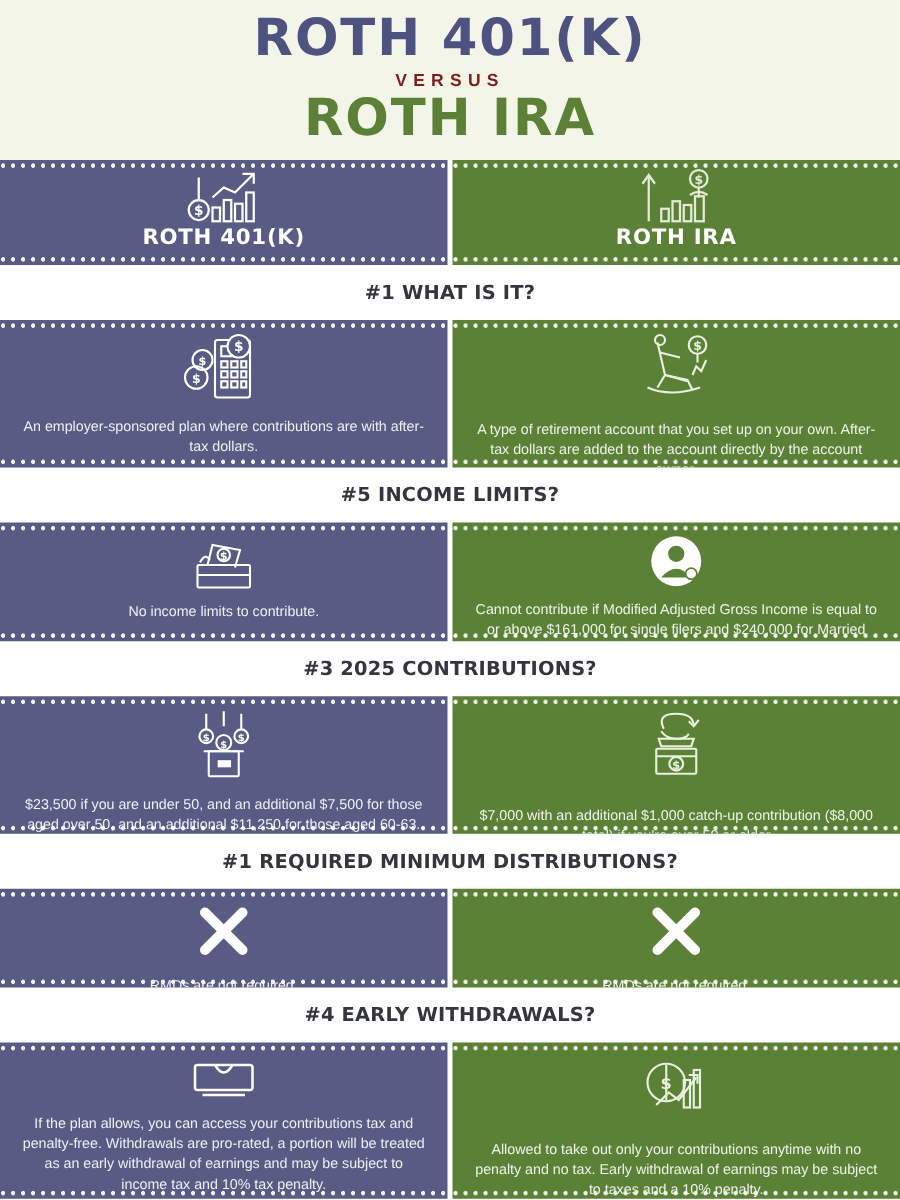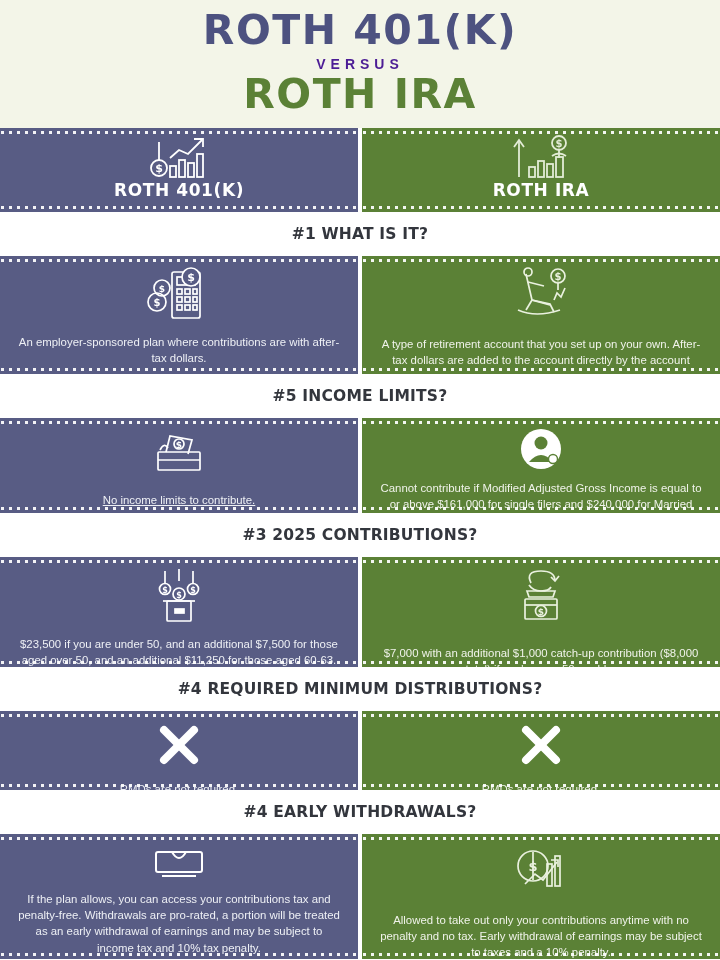--- a/index.html
+++ b/index.html
@@ -29,21 +29,21 @@
     font-size: 41px;
     font-weight: bold;
     color: #4d5280;
     letter-spacing: 1.5px;
     line-height: 1.05;
     font-family: "DejaVu Sans", sans-serif;
   }
   .title-versus {
     font-size: 14px;
     font-weight: bold;
-    color: #4c1d95;
+    color: #7f1d1d;
     letter-spacing: 5px;
     margin: 4px 0 1px 0;
     font-family: "Liberation Sans", sans-serif;
   }
   .title-sub {
     font-size: 41px;
     font-weight: bold;
     color: #5b8136;
     letter-spacing: 1.5px;
     line-height: 1.05;
@@ -140,21 +140,21 @@
     padding: 0 6px;
   }
   .panel.right .body-text { color: #f0f3ea; }
 
   
   .r1 .panel { height: 118px; }
   .r1 .left  .body-text { margin-top: 6px; }
   .r1 .right .body-text { margin-top: 14px; }
 
   .r2 .panel { height: 95px; }
-  .r2 .left  .body-text { margin-top: 10px; text-decoration: underline; }
+  .r2 .left  .body-text { margin-top: 0; }
   .r2 .right .body-text { margin-top: 4px; }
 
   .r3 .panel { height: 110px; }
   .r3 .left  .body-text { margin-top: 5px; }
   .r3 .right .body-text { margin-top: 16px; }
 
   .r4 .panel { height: 79px; }
   .r4 .body-text { margin-top: 8px; }
 
   .r5 .panel { height: 125px; }
@@ -326,21 +326,21 @@
           <line x1="16" y1="38" x2="48" y2="38"></line>
           <circle cx="32" cy="44" r="5.5"></circle>
         </g>
         <text x="32" y="48" font-size="9" font-weight="bold" fill="#eaf1df" text-anchor="middle" font-family="DejaVu Sans">$</text>
       </svg>
     </span>
     <div class="body-text">$7,000 with an additional $1,000 catch-up contribution ($8,000 total) if you're over 50 or older</div>
   </div>
 </div>
 
-<div class="section-heading">#4 REQUIRED MINIMUM DISTRIBUTIONS?</div>
+<div class="section-heading">#1 REQUIRED MINIMUM DISTRIBUTIONS?</div>
 <div class="row content-row r4">
   <div class="panel left">
     <span class="content-icon">
       <svg width="48" height="48" viewBox="0 0 48 48">
         <g stroke="#ffffff" stroke-width="8" stroke-linecap="round">
           <line x1="9" y1="9" x2="39" y2="39"></line>
           <line x1="39" y1="9" x2="9" y2="39"></line>
         </g>
       </svg>
     </span>

